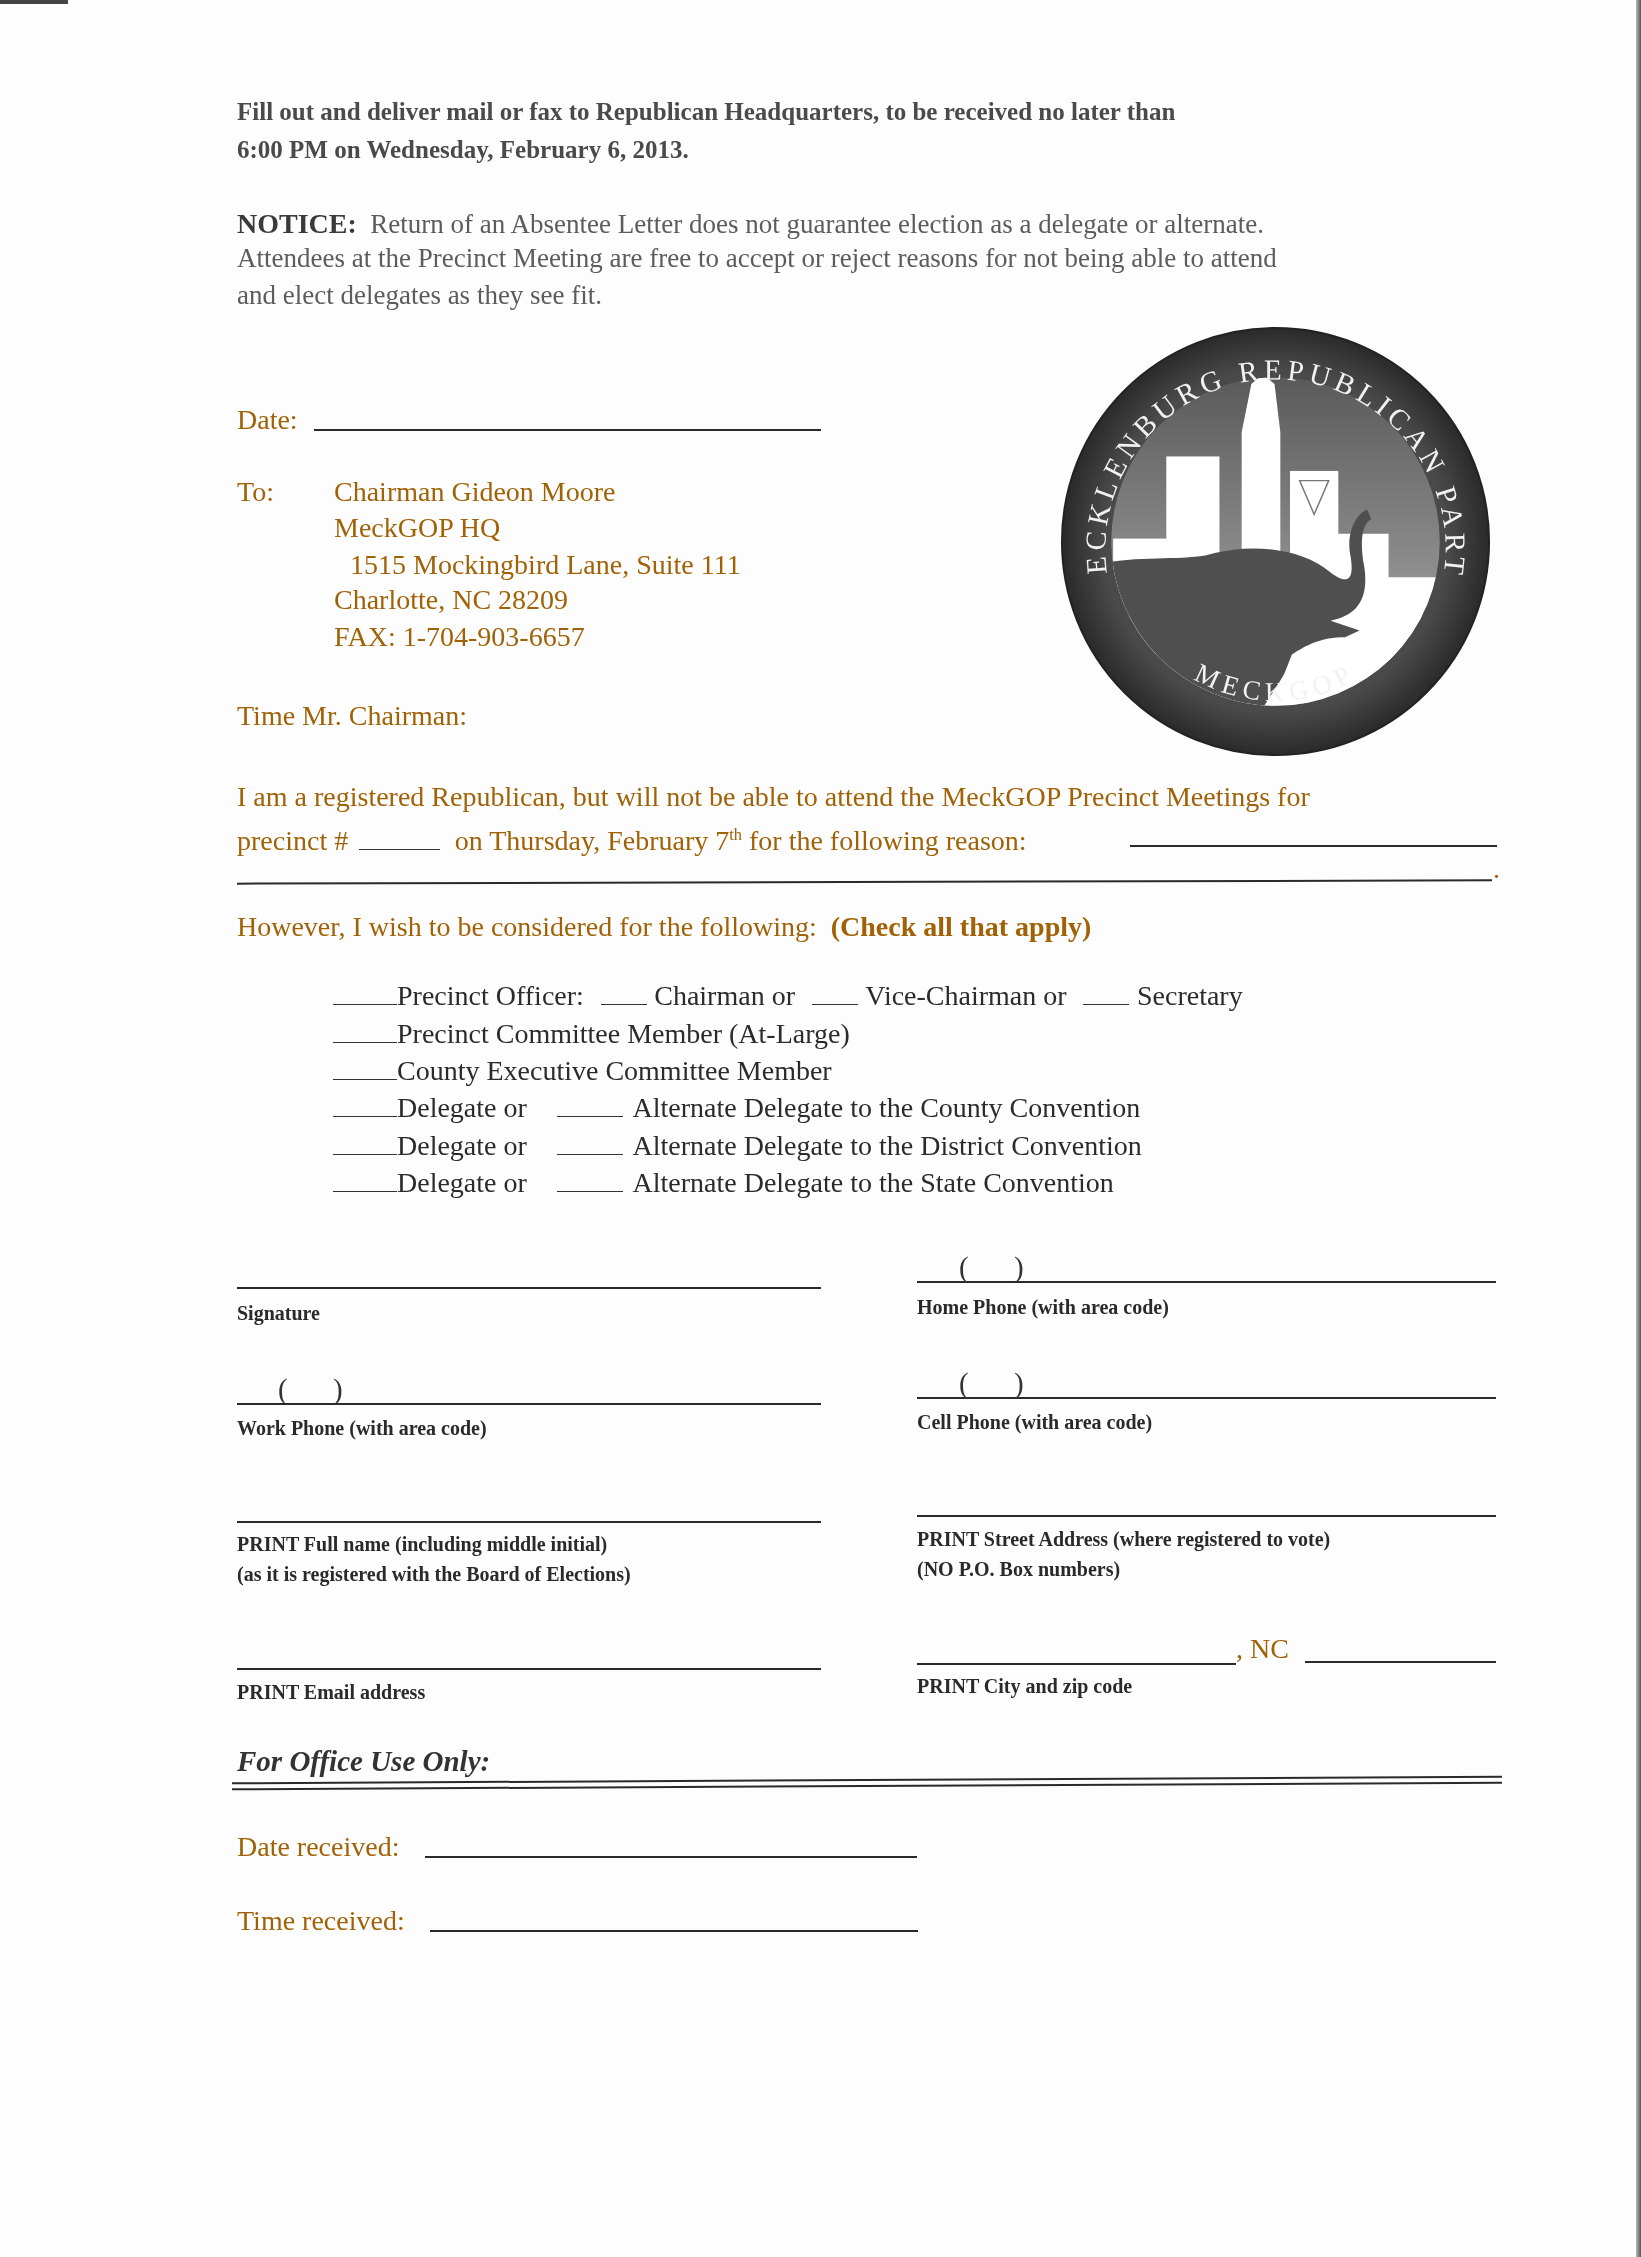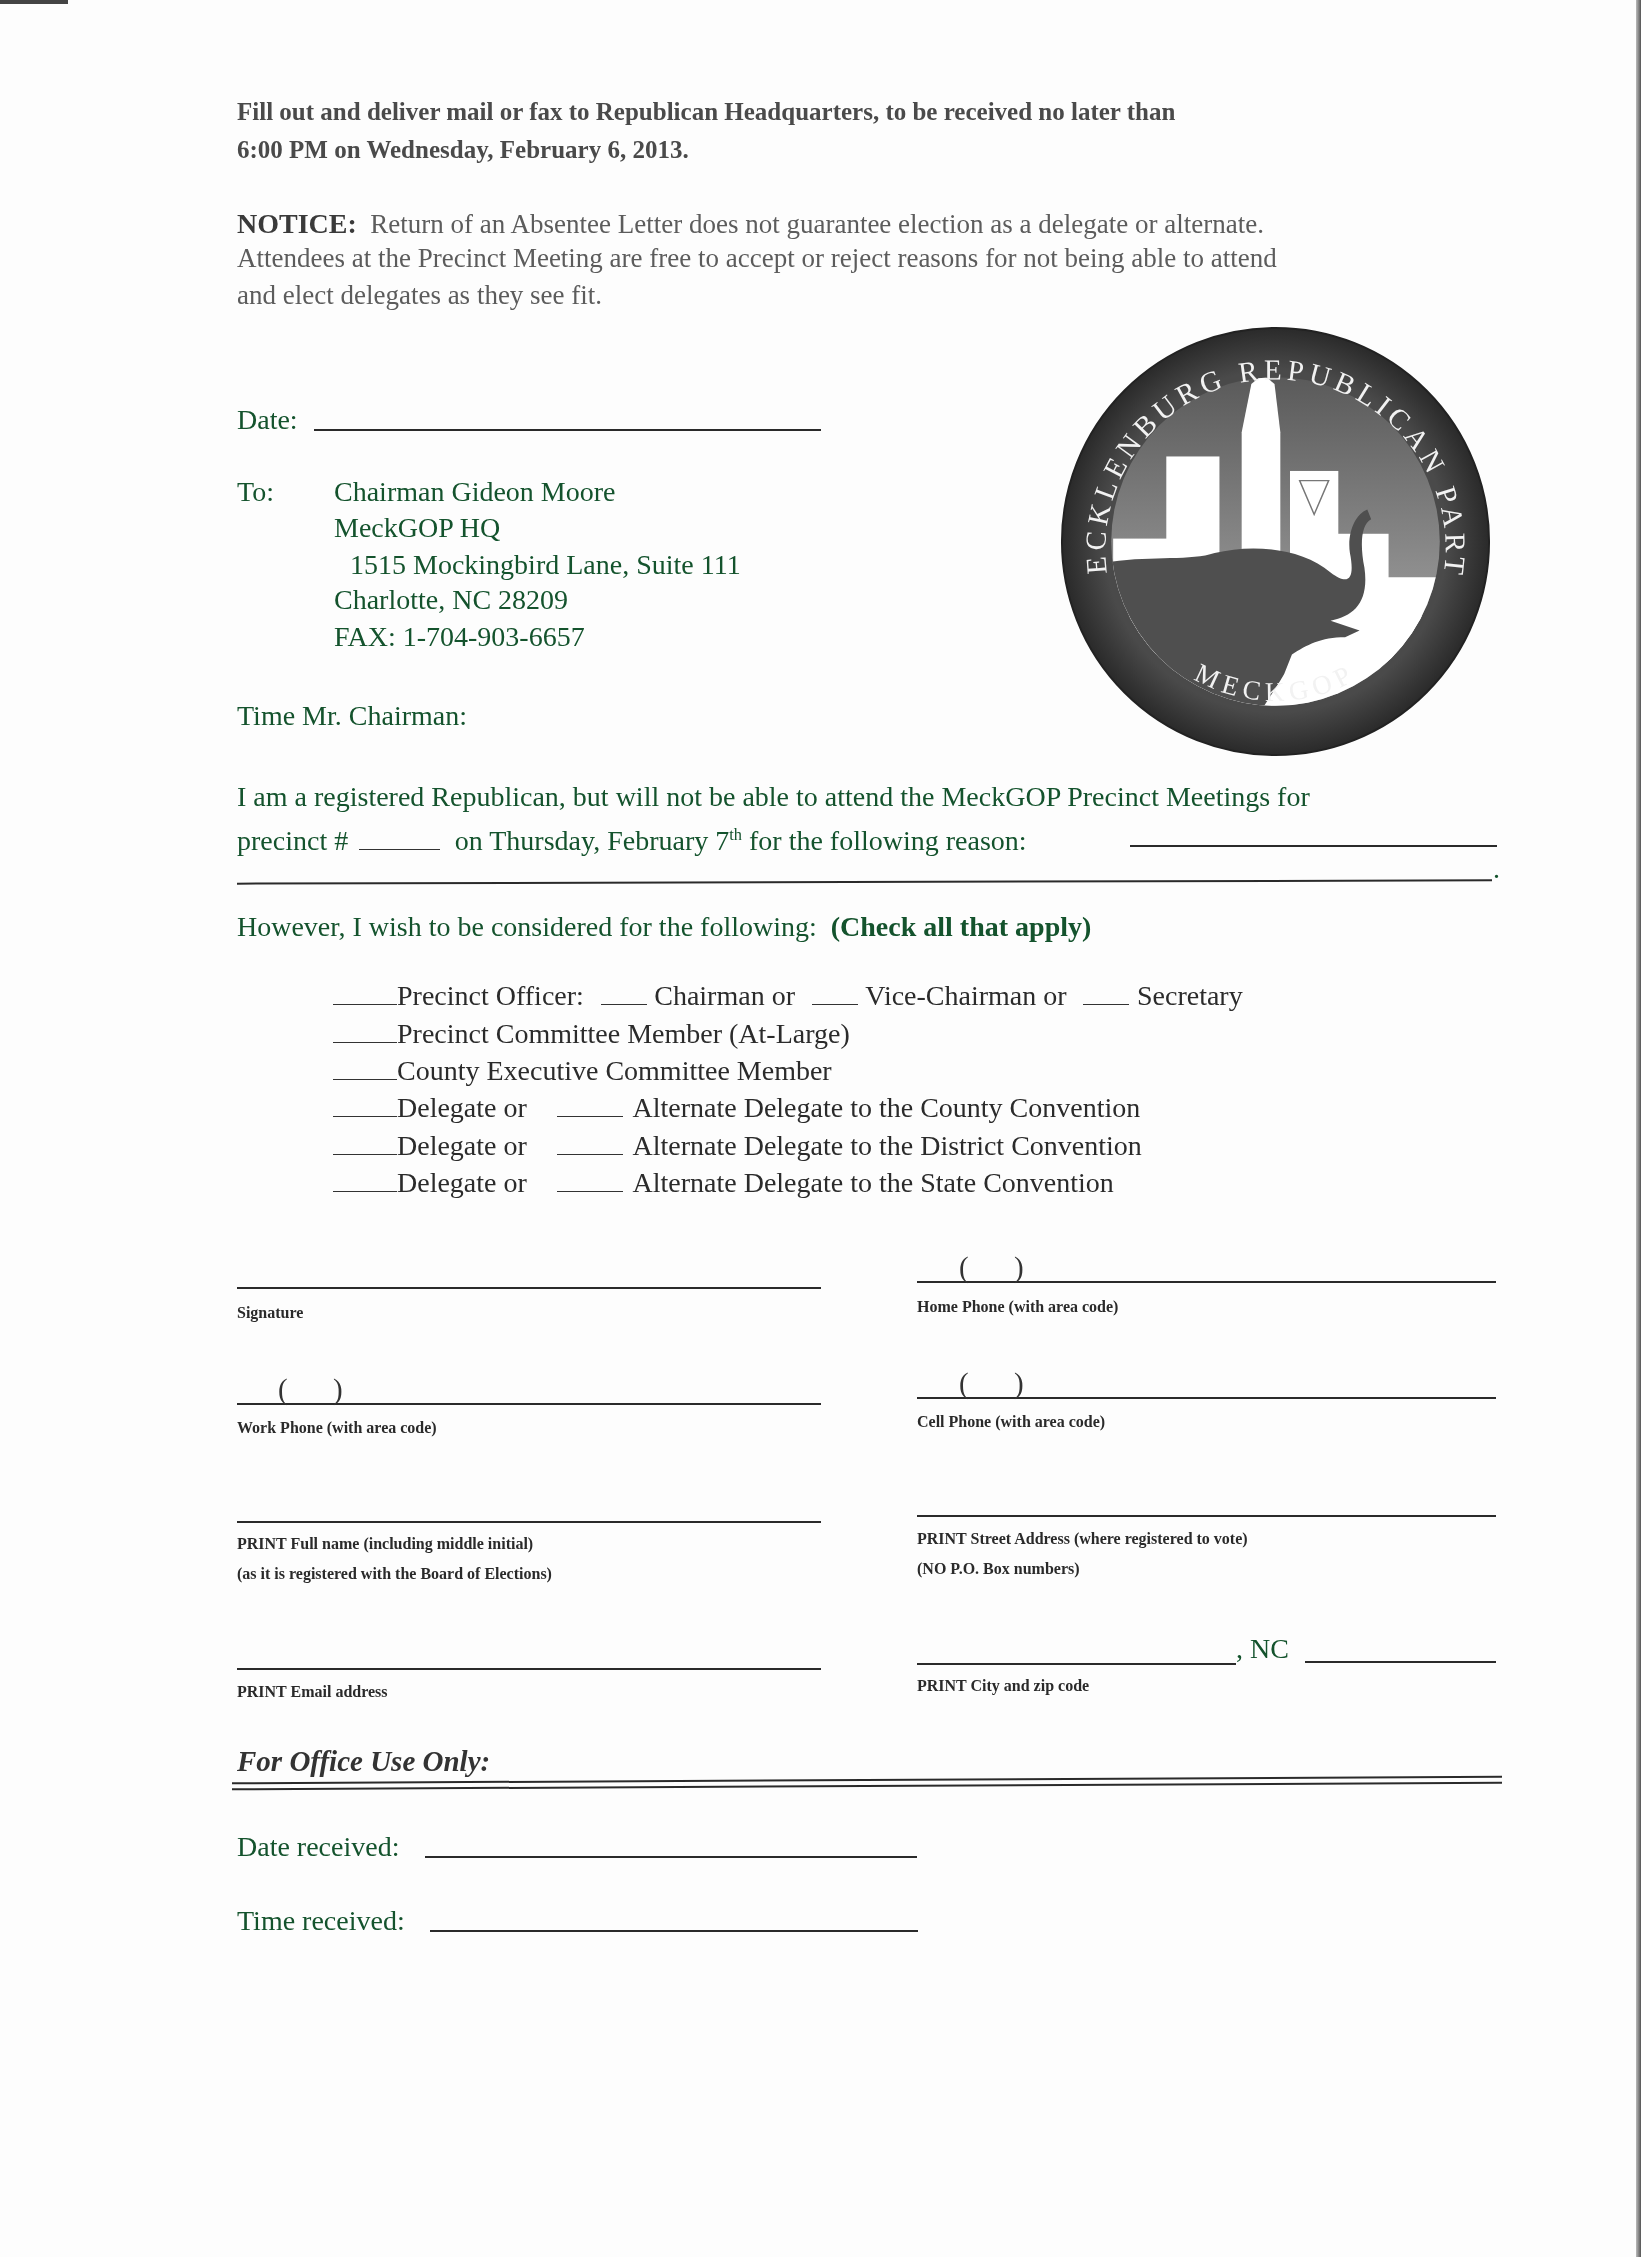--- a/index.html
+++ b/index.html
@@ -4,24 +4,24 @@
 <style>
   html, body { margin:0; padding:0; }
   body { width:1641px; height:2257px; background:#fdfdfd; position:relative; overflow:hidden;
          font-family:"Liberation Serif", "DejaVu Serif", serif; color:#2a2a2a; }
   .abs { position:absolute; white-space:nowrap; }
   .edge-right { position:absolute; right:0; top:0; width:4.8px; height:2257px; background:linear-gradient(to right,#bbb,#555); }
   .edge-topleft { position:absolute; left:0; top:0; width:68px; height:3.9px; background:#444; }
   .heading { font-weight:bold; font-size:25px; color:#4a4a4a; line-height:39px; }
   .notice { font-size:27px; color:#5c5c5c; line-height:37px; }
   .notice b { color:#3a3a3a; font-size:28px; }
-  .body-text { font-size:28px; color:#14532d; line-height:37px; }
+  .body-text { font-size:28px; color:#a16207; line-height:37px; }
   .rule { position:absolute; height:1.9px; background:#2a2a2a; }
   .blank { display:inline-block; border-bottom:1.9px solid #333; height:23px; vertical-align:baseline; }
-  .field-label { font-weight:bold; font-size:16px; color:#2a2a2a; line-height:30px; }
+  .field-label { font-weight:bold; font-size:20px; color:#2a2a2a; line-height:30px; }
   .paren { position:absolute; font-size:29px; color:#333; }
   .office { font-style:italic; font-weight:bold; font-size:29px; color:#333; }
   sup { font-size:16.4px; }
   .check-row { position:absolute; left:333px; font-size:28px; color:#2b2b2b; white-space:nowrap; height:37px; }
   .check-row .blank { width:64px; margin-right:0; }
   .check-row .blank.sm { width:46px; margin:0 7.7px 0 9.7px; }
   .check-row .blank.md { width:66px; margin:0 9.7px 0 23px; }
   .logo { position:absolute; left:1060px; top:326px; width:431px; height:431px; }
 </style>
 </head>

